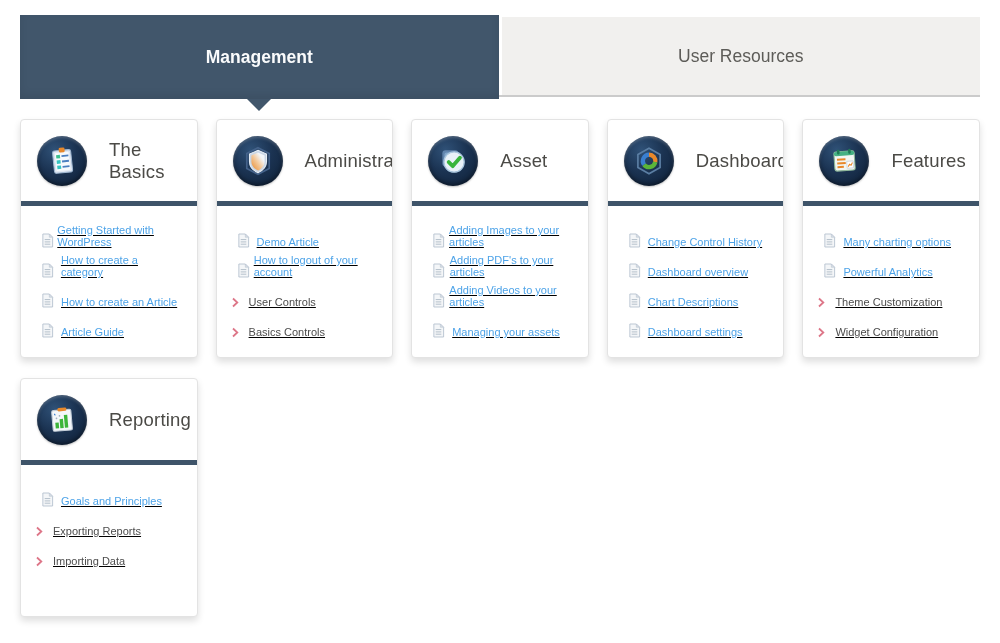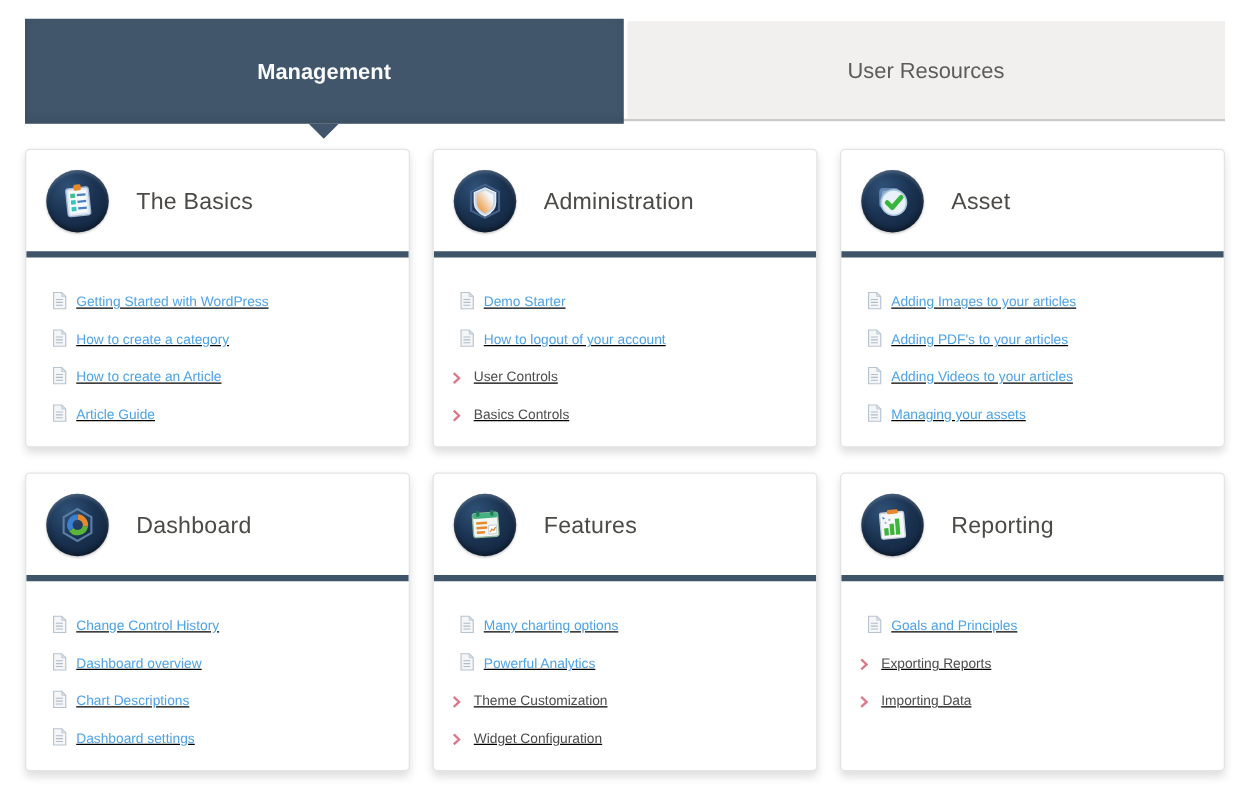--- a/index.html
+++ b/index.html
@@ -11,21 +11,21 @@
   .tab { flex:1 1 0; display:flex; align-items:center; justify-content:center;
          font-size:17.5px; cursor:pointer; position:relative; }
   .tab.active { background:#41566B; color:#fafbfc; height:84px; margin-bottom:-2px; z-index:2;
                 box-shadow:inset 0 -4px 8px rgba(0,0,0,.08);font-weight:bold; }
   .tab.inactive { background:#F1F0EE; color:#5d5c58; margin-top:2px; }
   .tab.active .pointer { position:absolute; left:50%; top:100%; transform:translateX(-50%);
     width:0; height:0; border-left:12px solid transparent; border-right:12px solid transparent;
     border-top:12px solid #41566B; }
 
   
-  .grid { margin-top:22px; display:grid; grid-template-columns:repeat(3,1fr);
+  .grid { margin-top:22px; display:grid; grid-template-columns:repeat(5,1fr);
           column-gap:18px; row-gap:20px; }
   .card { background:#fff; border:1px solid #e3e3e3; border-radius:4px; min-height:239px;
           box-shadow:0 4px 7px rgba(0,0,0,.13); overflow:hidden; }
   .card-header { display:flex; align-items:center; padding:15px 16px; height:81px; cursor:pointer; }
   .card-title { font-size:18.5px; color:#4b4a46; margin-left:22px; letter-spacing:.2px; }
   .card-divider { height:5px; background:#3E5469; }
 
   
   .badge { width:50px; height:50px; border-radius:50%; flex:0 0 50px;
            background:radial-gradient(circle at 35% 28%, #2f5177 0%, #1b3352 45%, #0e1f36 100%);
@@ -160,21 +160,21 @@
         <li class="kb-item type-article">
           <span class="icon-slot">
               <span class="article-icon">
                 <svg width="13" height="15" viewBox="0 0 14 16">
                   <path d="M2 1 h7 l3.5 3.5 V15 H2 Z" fill="#f4f6f8" stroke="#b8c4d0"></path>
                   <path d="M9 1 l3.5 3.5 H9 Z" fill="#d7dee6" stroke="#b8c4d0" stroke-width=".6"></path>
                   <path d="M4 7 h6 M4 9.5 h6 M4 12 h6" stroke="#b0bcc8" stroke-width="1"></path>
                 </svg>
               </span>
             </span>
-          <span class="item-label">Demo Starter</span>
+          <span class="item-label">Demo Article</span>
         </li>
         <li class="kb-item type-article">
           <span class="icon-slot">
               <span class="article-icon">
                 <svg width="13" height="15" viewBox="0 0 14 16">
                   <path d="M2 1 h7 l3.5 3.5 V15 H2 Z" fill="#f4f6f8" stroke="#b8c4d0"></path>
                   <path d="M9 1 l3.5 3.5 H9 Z" fill="#d7dee6" stroke="#b8c4d0" stroke-width=".6"></path>
                   <path d="M4 7 h6 M4 9.5 h6 M4 12 h6" stroke="#b0bcc8" stroke-width="1"></path>
                 </svg>
               </span>

